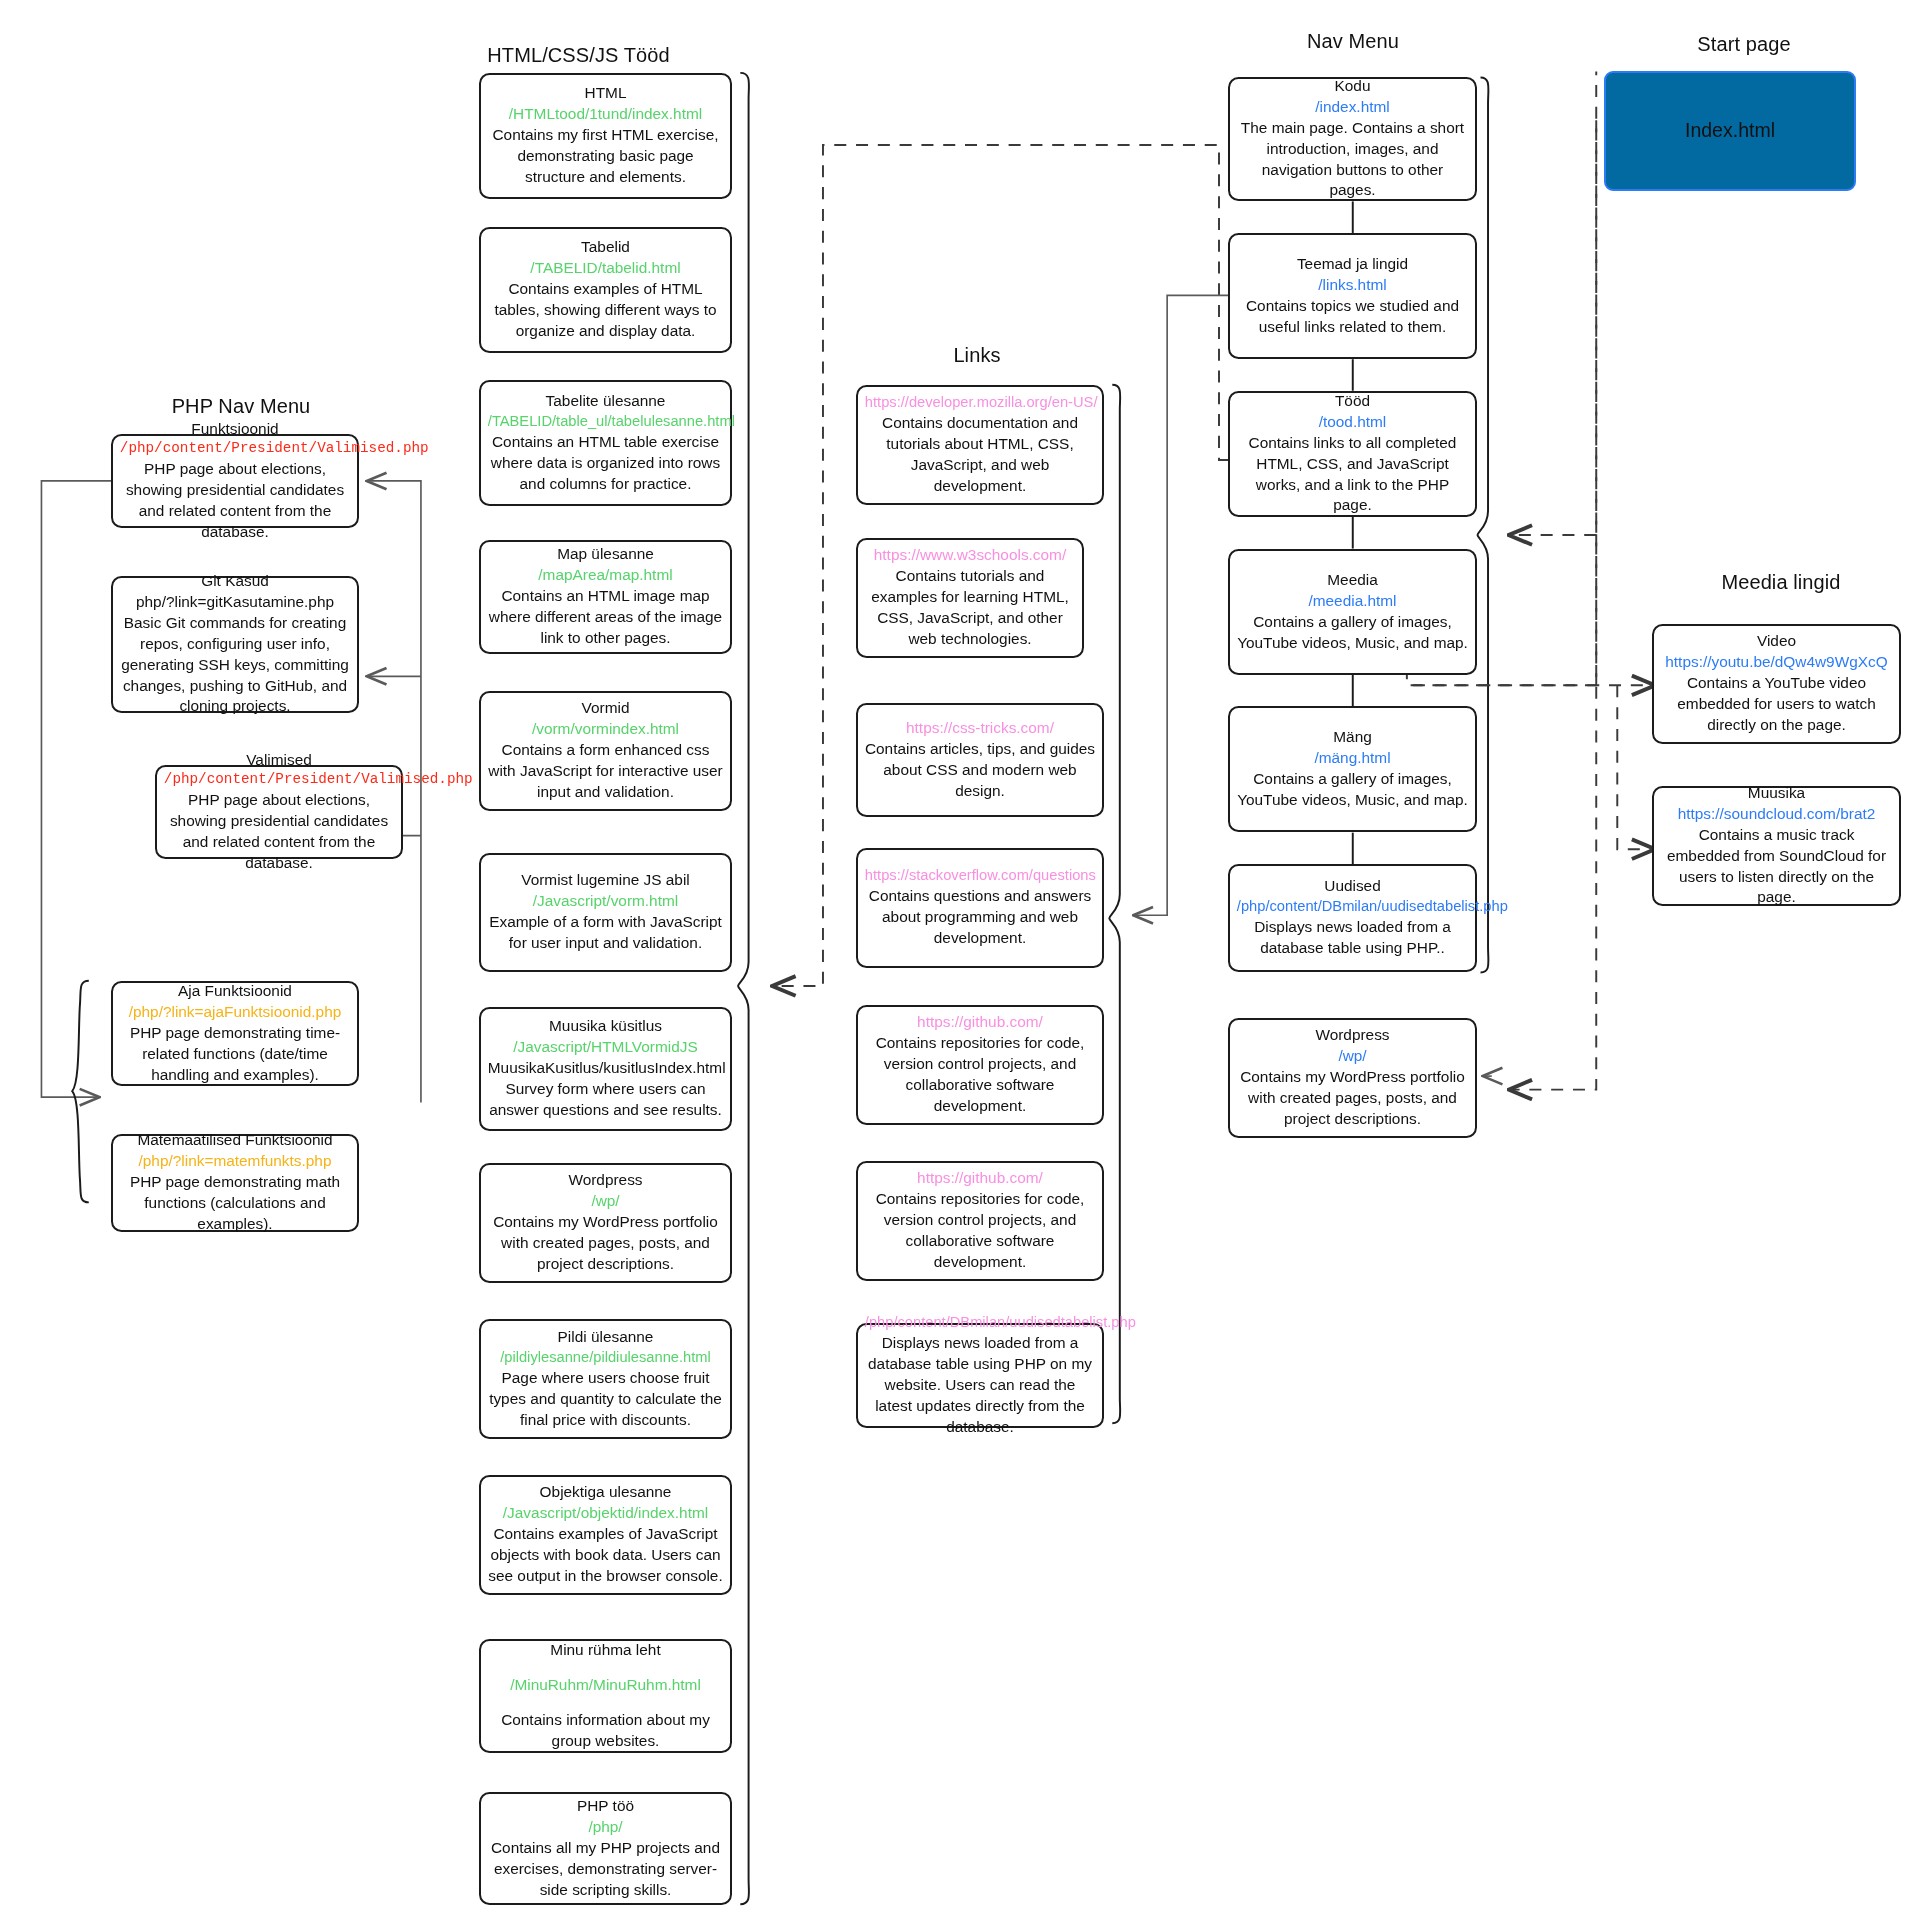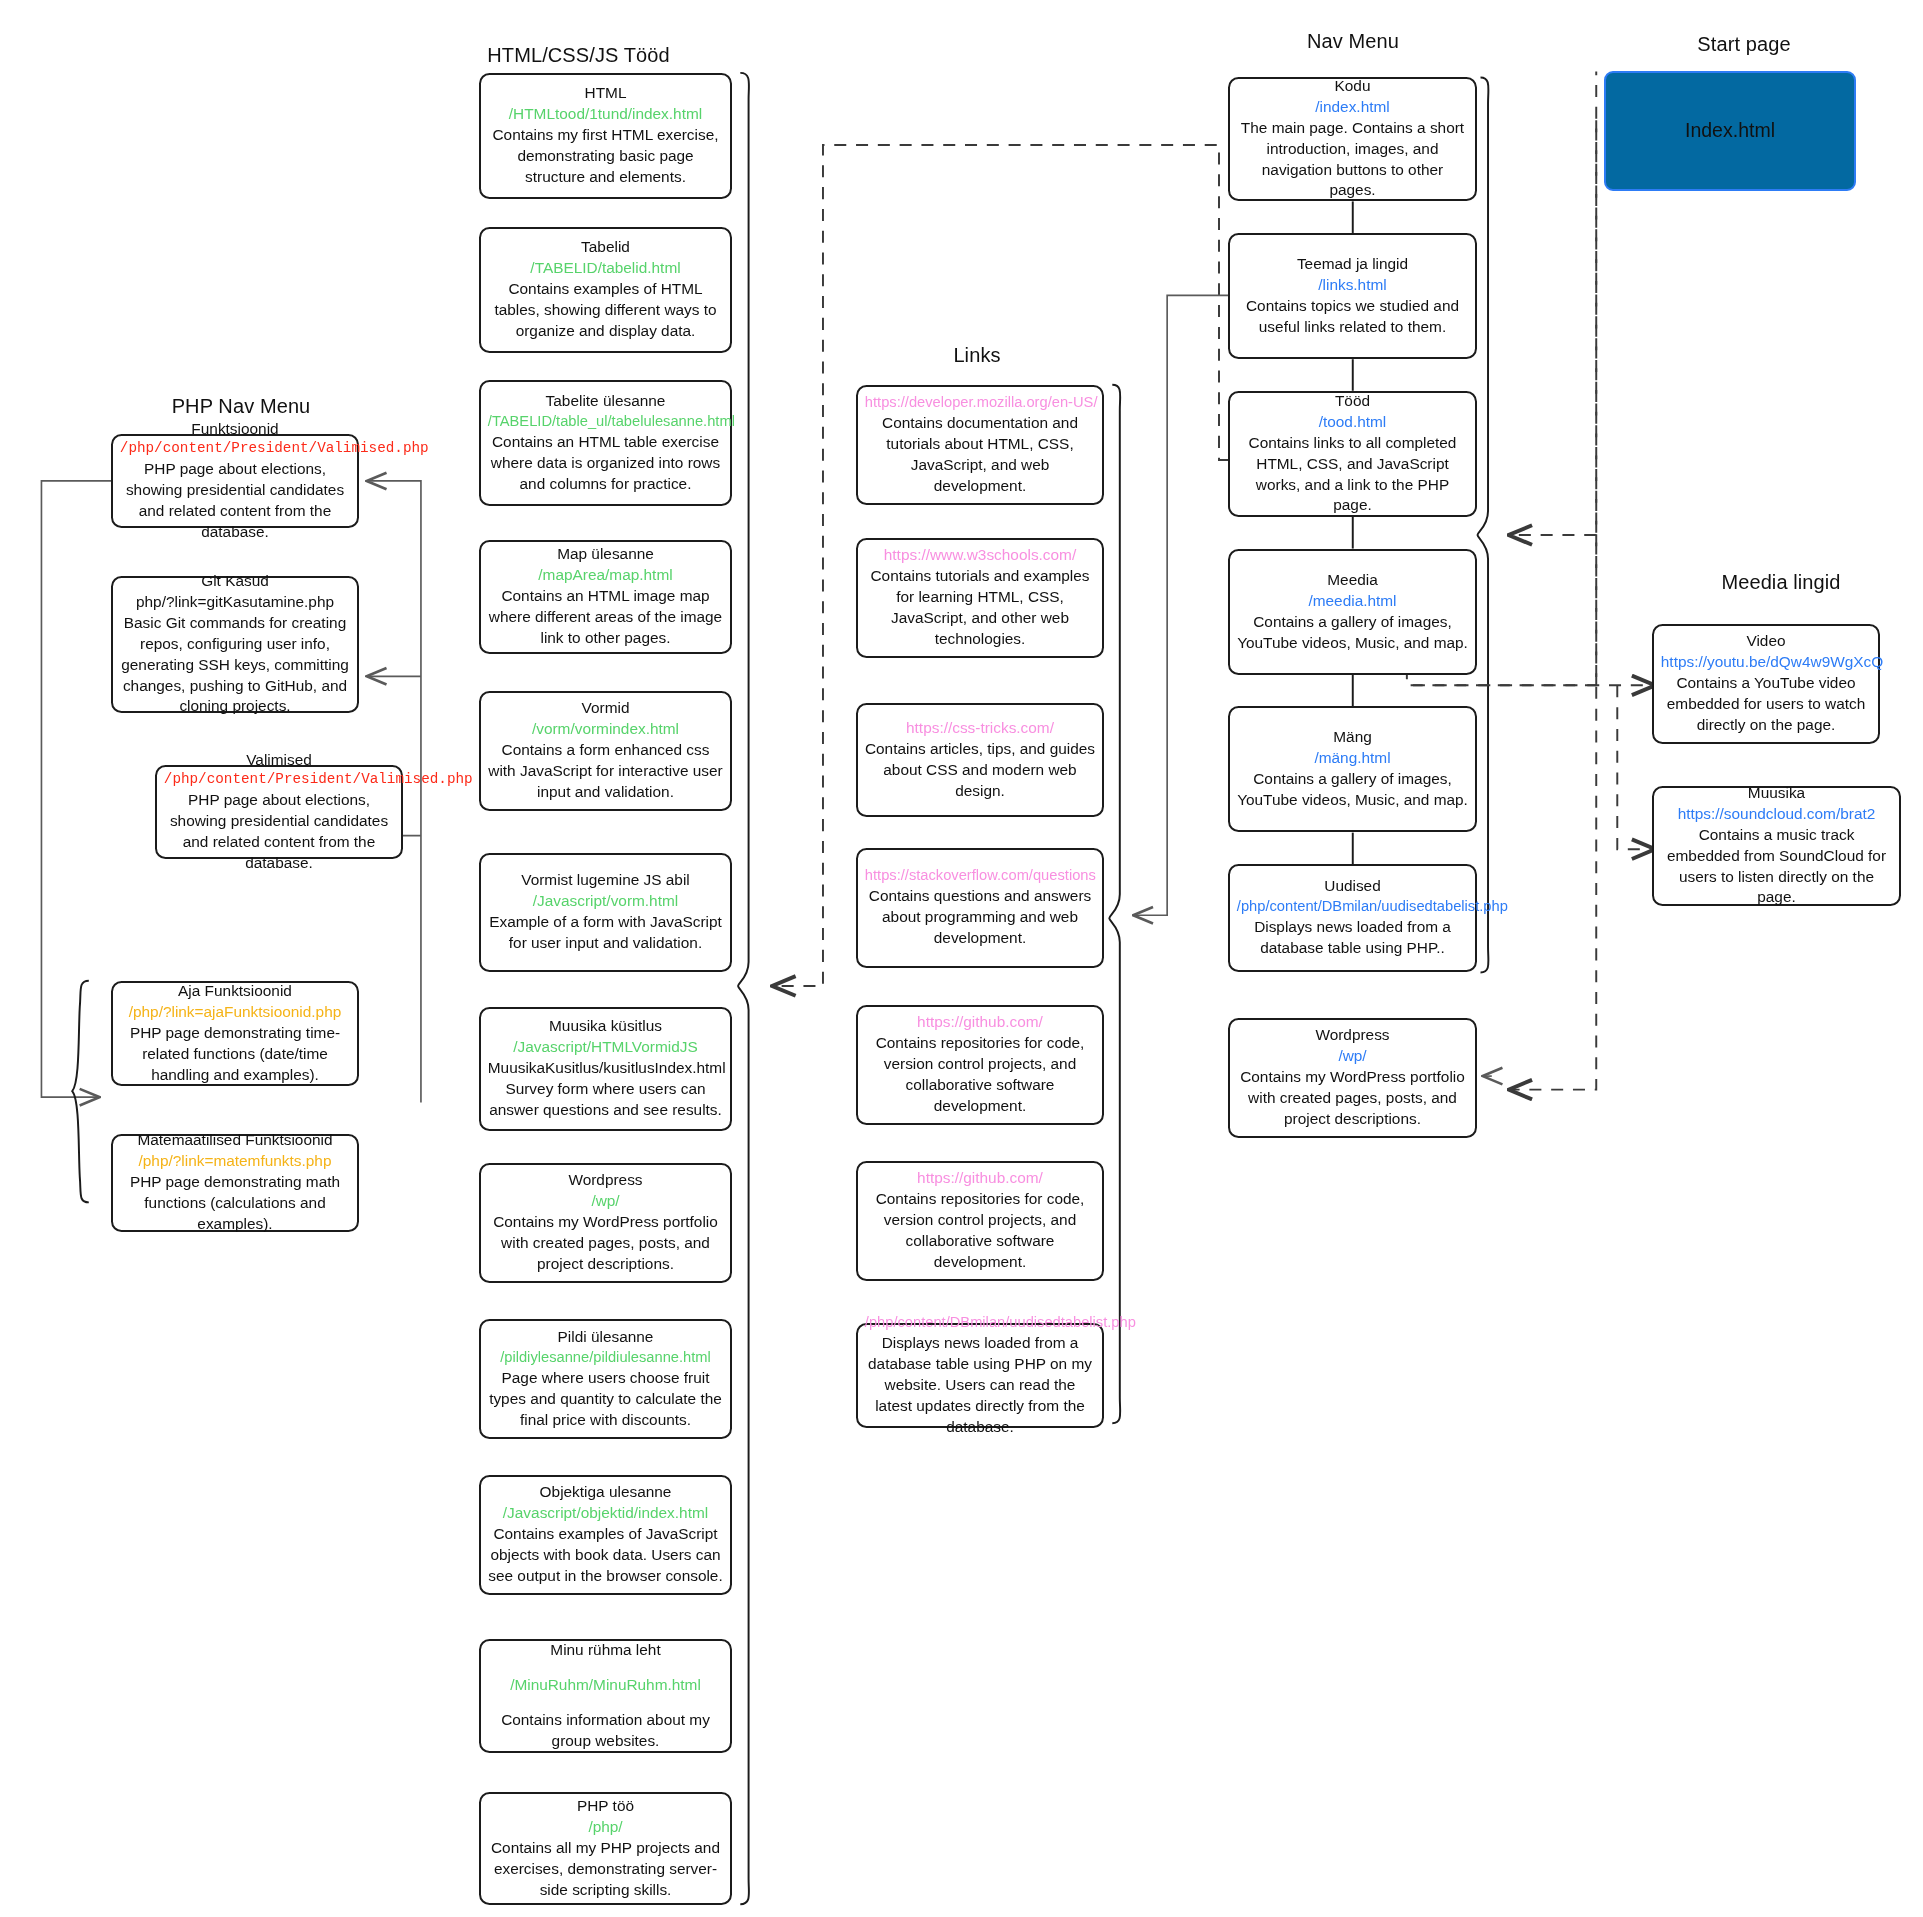--- a/index.html
+++ b/index.html
@@ -241,21 +241,21 @@
   <div class="node" style="left:479px;top:1792px;width:253px;height:113px;">
     <span class="ttl">PHP töö</span>
     <span class="path p-green">/php/</span>
     <span class="desc">Contains all my PHP projects and exercises, demonstrating server-side scripting skills.</span>
   </div>
 
   <div class="node" style="left:856px;top:385px;width:248px;height:120px;">
     <span class="path p-pink tiny">https://developer.mozilla.org/en-US/</span>
     <span class="desc">Contains documentation and tutorials about HTML, CSS, JavaScript, and web development.</span>
   </div>
-  <div class="node" style="left:856px;top:538px;width:248px;height:120px;">
+  <div class="node" style="left:856px;top:538px;width:228px;height:120px;">
     <span class="path p-pink">https://www.w3schools.com/</span>
     <span class="desc">Contains tutorials and examples for learning HTML, CSS, JavaScript, and other web technologies.</span>
   </div>
   <div class="node" style="left:856px;top:703px;width:248px;height:114px;">
     <span class="path p-pink">https://css-tricks.com/</span>
     <span class="desc">Contains articles, tips, and guides about CSS and modern web design.</span>
   </div>
   <div class="node" style="left:856px;top:848px;width:248px;height:120px;">
     <span class="path p-pink tiny">https://stackoverflow.com/questions</span>
     <span class="desc">Contains questions and answers about programming and web development.</span>
@@ -302,21 +302,21 @@
     <span class="ttl">Uudised</span>
     <span class="path p-blue tiny">/php/content/DBmilan/uudisedtabelist.php</span>
     <span class="desc">Displays news loaded from a database table using PHP..</span>
   </div>
   <div class="node" style="left:1228px;top:1018px;width:249px;height:120px;">
     <span class="ttl">Wordpress</span>
     <span class="path p-blue">/wp/</span>
     <span class="desc">Contains my WordPress portfolio with created pages, posts, and project descriptions.</span>
   </div>
 
-  <div class="node" style="left:1652px;top:624px;width:228px;height:120px;">
+  <div class="node" style="left:1652px;top:624px;width:249px;height:120px;">
     <span class="ttl">Video</span>
     <span class="path p-blue">https://youtu.be/dQw4w9WgXcQ</span>
     <span class="desc">Contains a YouTube video embedded for users to watch directly on the page.</span>
   </div>
   <div class="node" style="left:1652px;top:786px;width:249px;height:120px;">
     <span class="ttl">Muusika</span>
     <span class="path p-blue">https://soundcloud.com/brat2</span>
     <span class="desc">Contains a music track embedded from SoundCloud for users to listen directly on the page.</span>
   </div>
 

